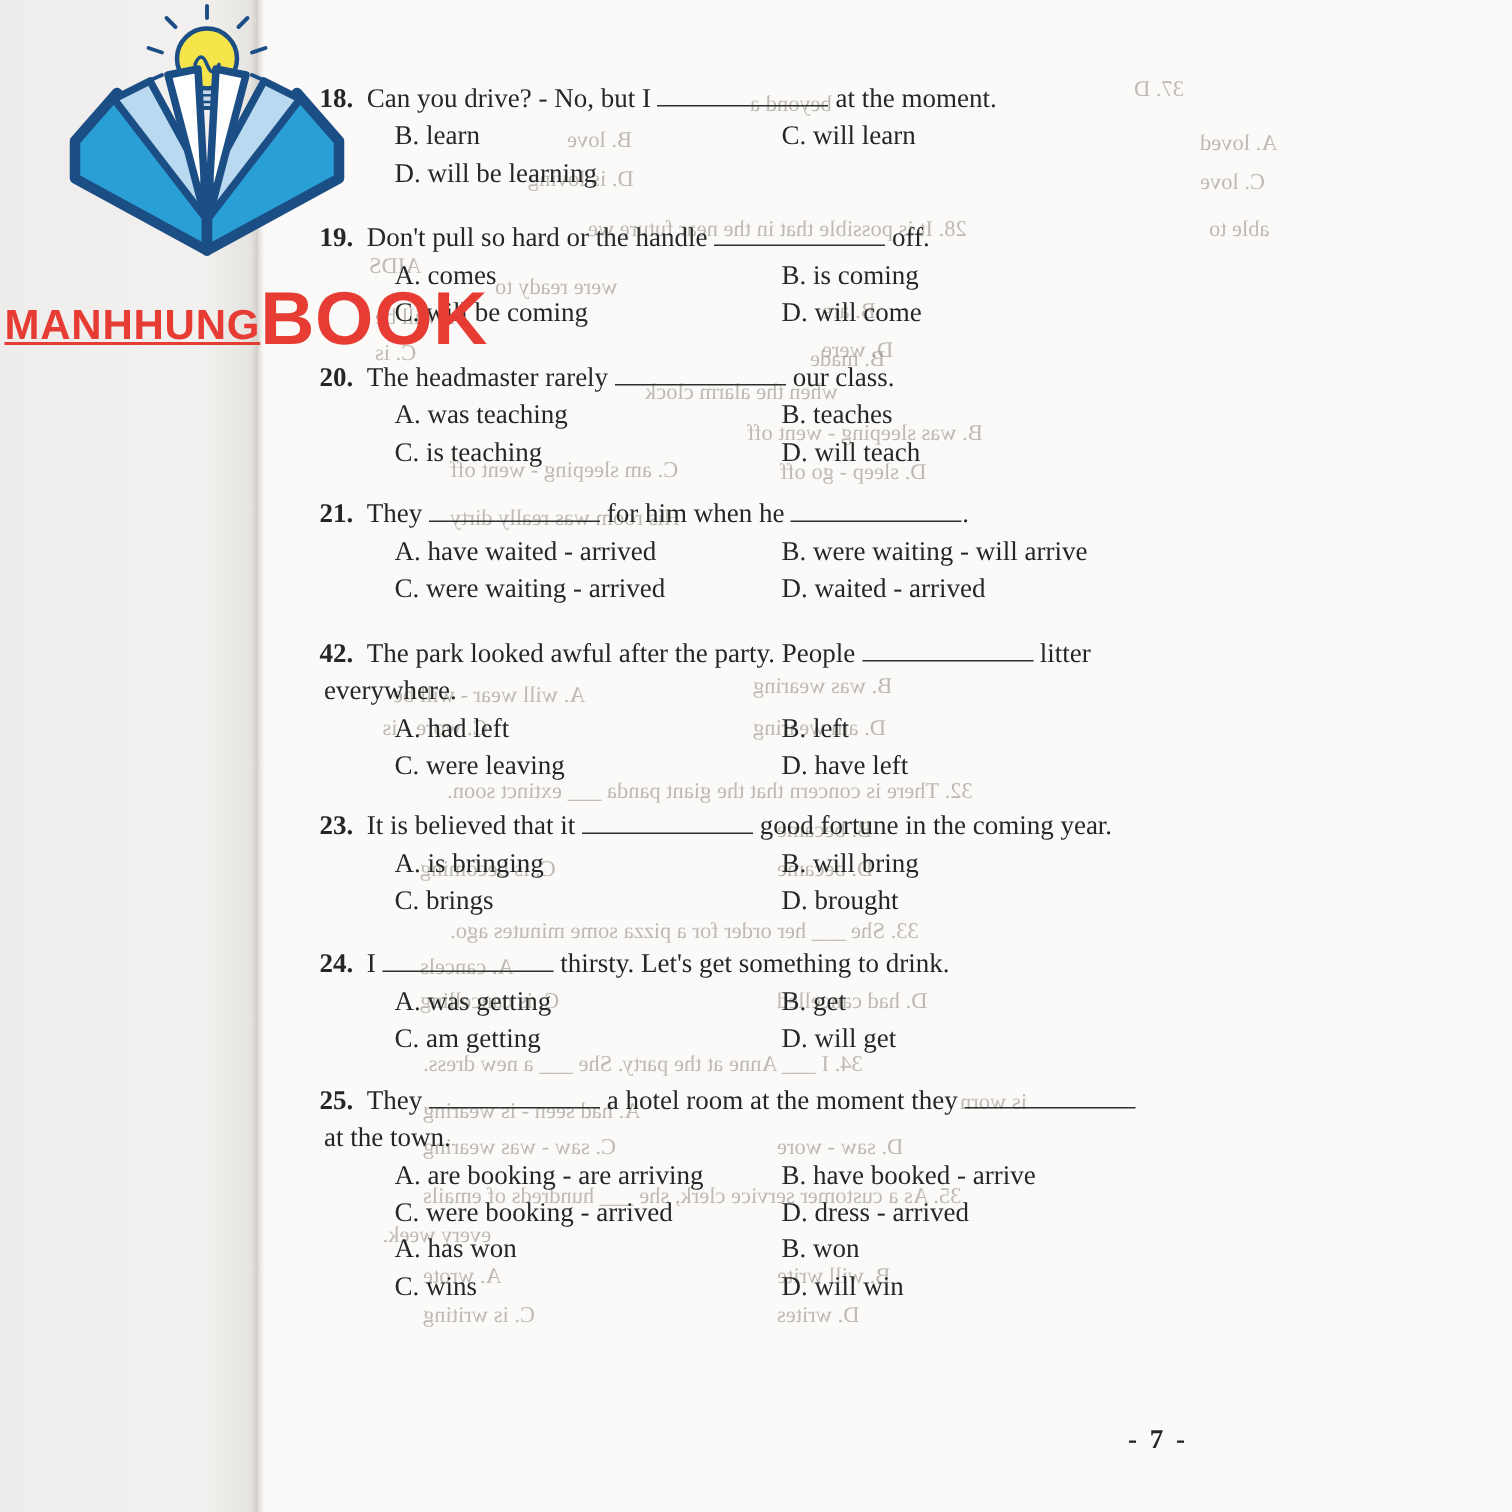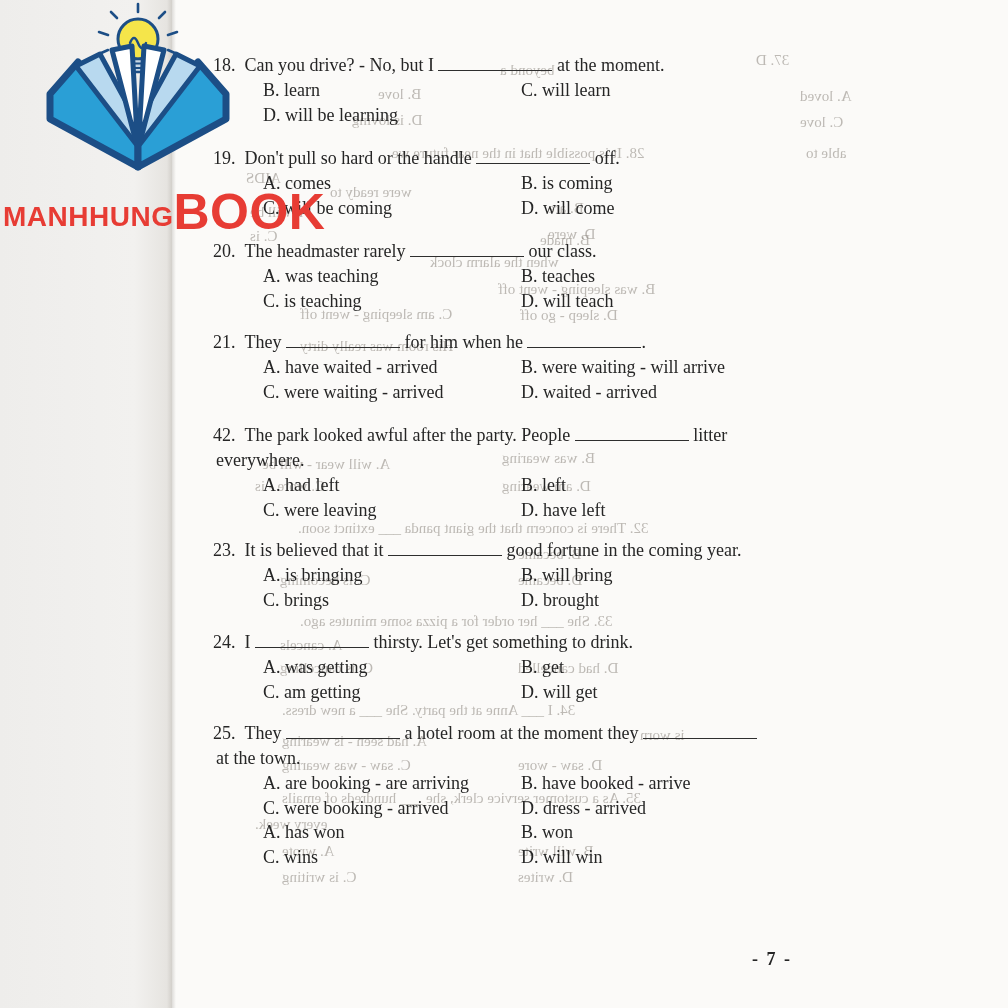--- a/index.html
+++ b/index.html
@@ -15,25 +15,25 @@
   }
   .page-edge{
     position:absolute; left:172px; top:0; bottom:0; width:4px;
     background:linear-gradient(to right, rgba(90,85,78,.18), rgba(90,85,78,0));
   }
   
   .logo{position:absolute; left:0; top:0; width:300px; height:230px; z-index:5;}
   .logo svg{position:absolute; left:28px; top:2px;}
   .brand{position:absolute; left:3px; top:183px; white-space:nowrap;
          font-family:"Liberation Sans", sans-serif; font-weight:bold;}
-  .brand .b1{font-size:28px; letter-spacing:.5px; vertical-align:baseline;}
+  .brand .b1{font-size:28px; letter-spacing:.5px; vertical-align:baseline;text-decoration:underline;}
   .brand .b2{font-size:50px; letter-spacing:.5px; vertical-align:-3px;}
   
   .question{position:absolute; left:213px; right:50px; line-height:25px; font-size:18px;}
-  .qnum{margin-right:9px;}
+  .qnum{margin-right:9px;font-weight:bold;}
   .blank{display:inline-block; width:114px; height:13px;
          border-bottom:1.5px solid #2e2e2e; vertical-align:baseline;}
   .opts{margin-left:50px; display:grid; grid-template-columns:258px auto; line-height:25px;}
   .cont{line-height:25px;}
   
   .ghost{position:absolute; white-space:nowrap; font-size:15px;
          color:rgba(122,115,106,.48); transform:scaleX(-1); filter:blur(.5px);
          font-family:"Liberation Serif", serif; z-index:1;}
   .qlayer{position:absolute; inset:0; z-index:2;}
   .page-num{position:absolute; left:752px; top:949px; font-size:18px; font-weight:bold; letter-spacing:2px;}

